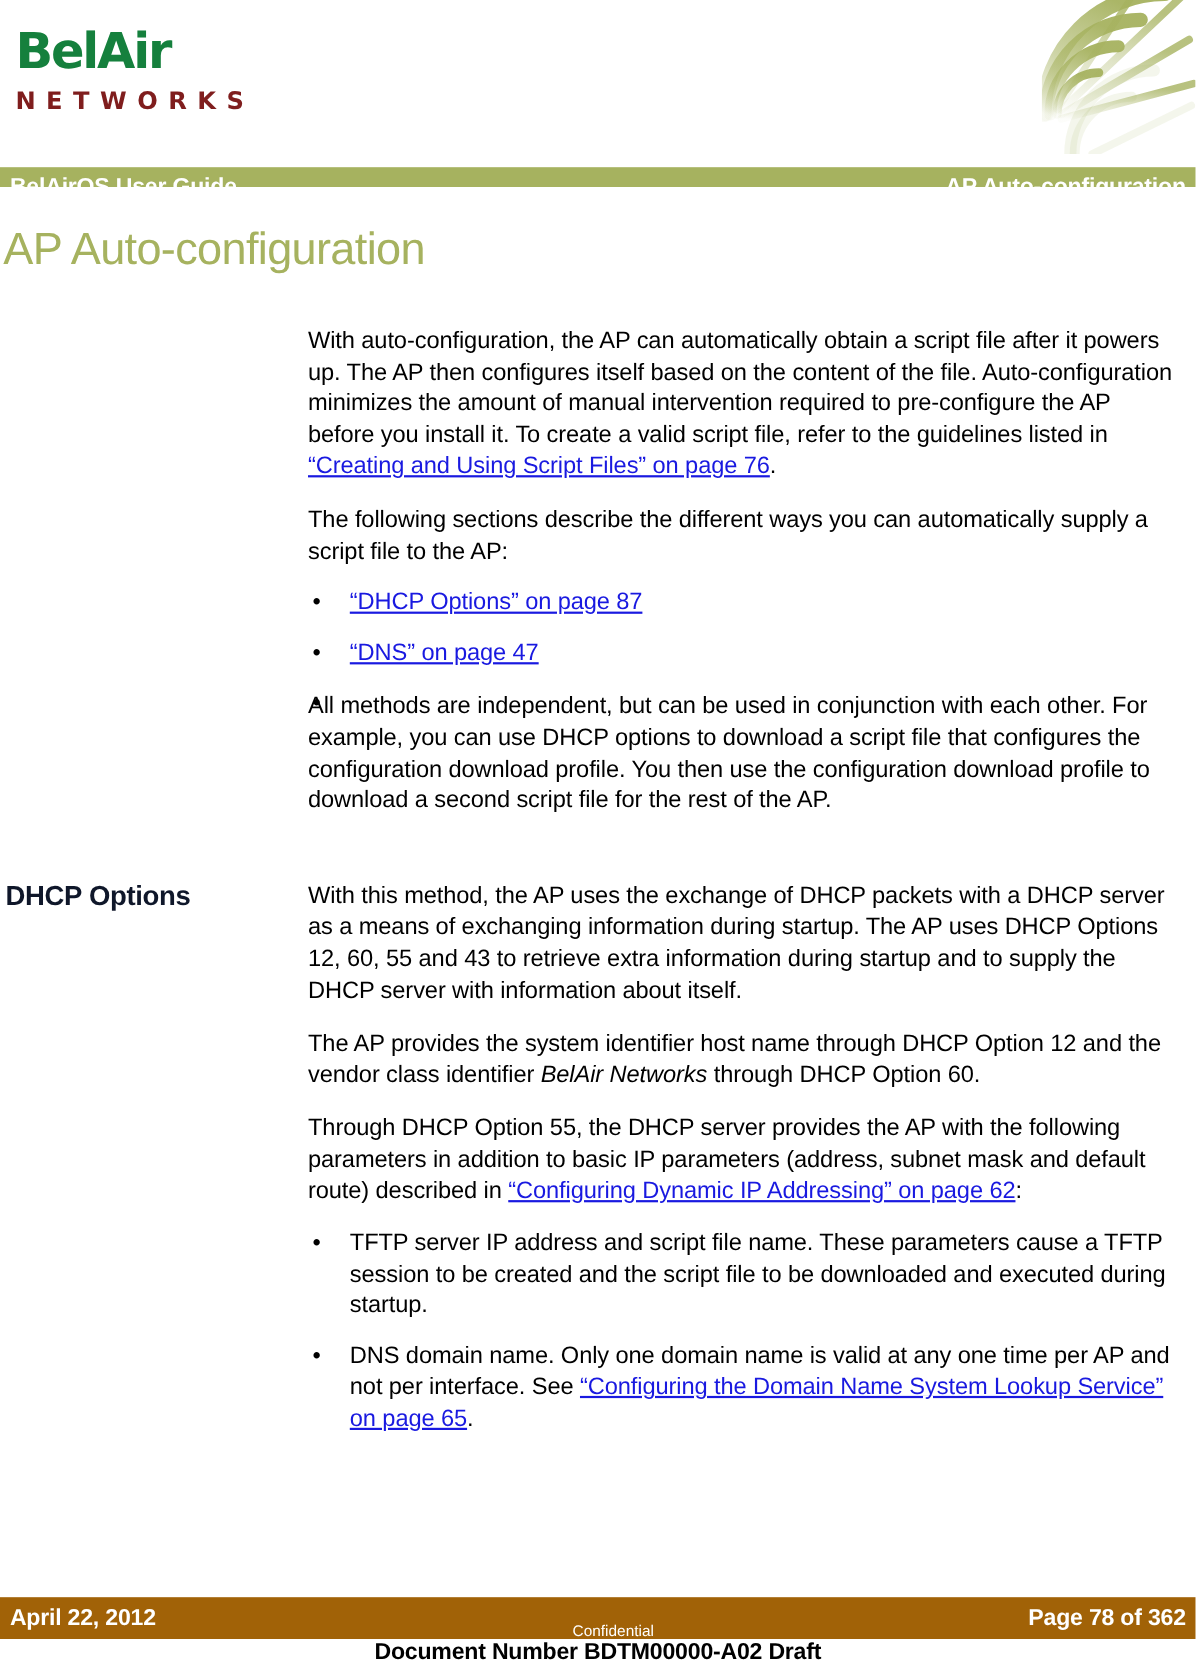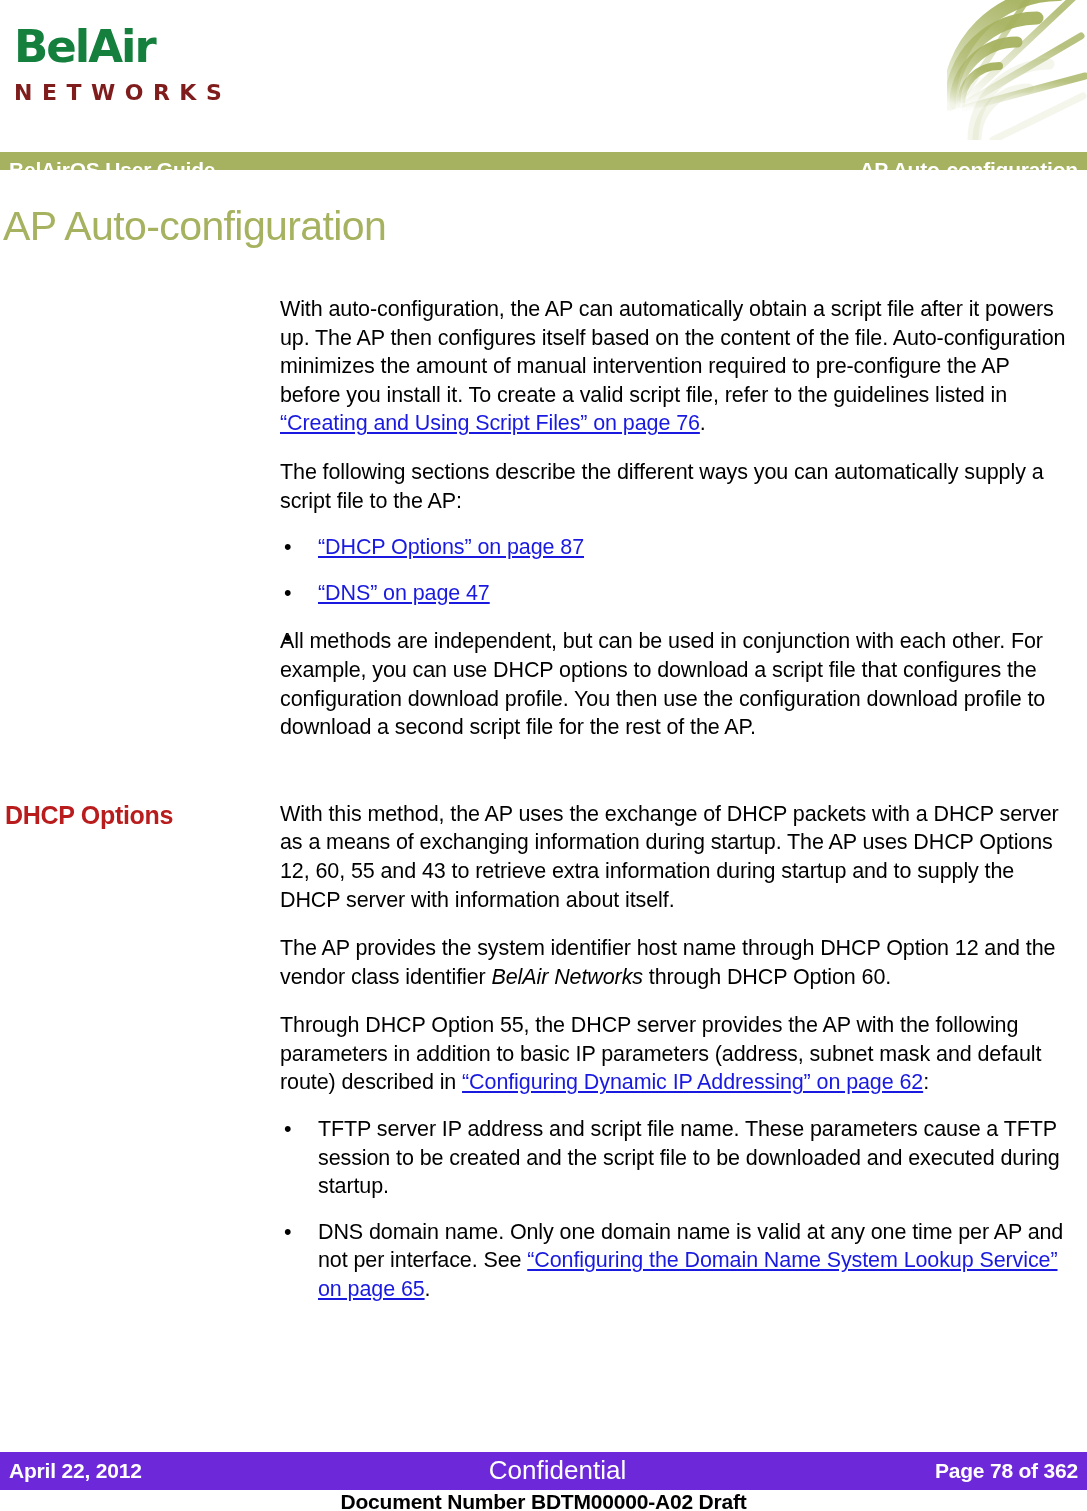--- a/index.html
+++ b/index.html
@@ -116,21 +116,21 @@
     box-sizing: border-box;
   }
   .body-col {
     flex: 1 1 auto;
     padding-right: 16px;
   }
   .section-head {
     font-size: 25px;
     line-height: 30px;
     font-weight: 700;
-    color: #b91c1c;
+    color: #0f172a;
     letter-spacing: -0.3px;
   }
 
   p.para {
     margin: 0 0 20px 0;
     font-size: 21.5px;
     line-height: 28.6px;
     color: #000000;
     letter-spacing: -0.1px;
   }
@@ -166,38 +166,38 @@
 
   .spacer-lg { height: 38px; }
 
   
   .footer-bar {
     position: absolute;
     left: 0;
     top: 1452px;
     width: 1087px;
     height: 38px;
-    background: #6d28d9;
+    background: #a16207;
     color: #ffffff;
   }
   .footer-bar .ft-left {
     position: absolute;
     left: 9px;
     top: 7px;
     font-size: 21px;
     font-weight: 700;
     letter-spacing: -0.2px;
   }
   .footer-bar .ft-center {
     position: absolute;
     left: 0;
     right: 0;
-    top: 3px;
+    top: 22px;
     text-align: center;
-    font-size: 26px;
+    font-size: 14px;
     font-weight: 400;
     padding-left: 28px;
   }
   .footer-bar .ft-right {
     position: absolute;
     right: 9px;
     top: 7px;
     font-size: 21px;
     font-weight: 700;
     letter-spacing: -0.2px;

